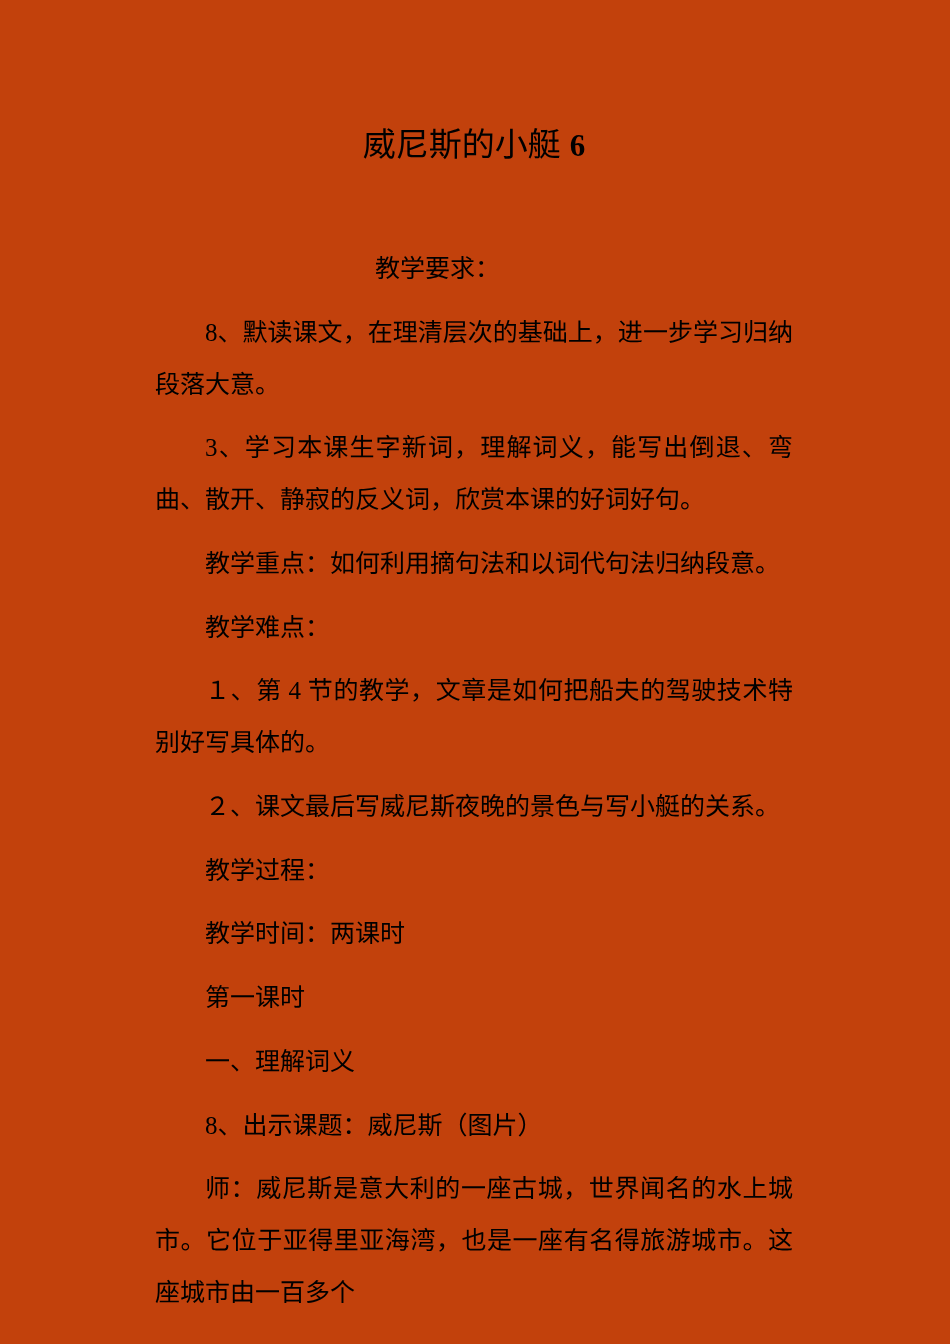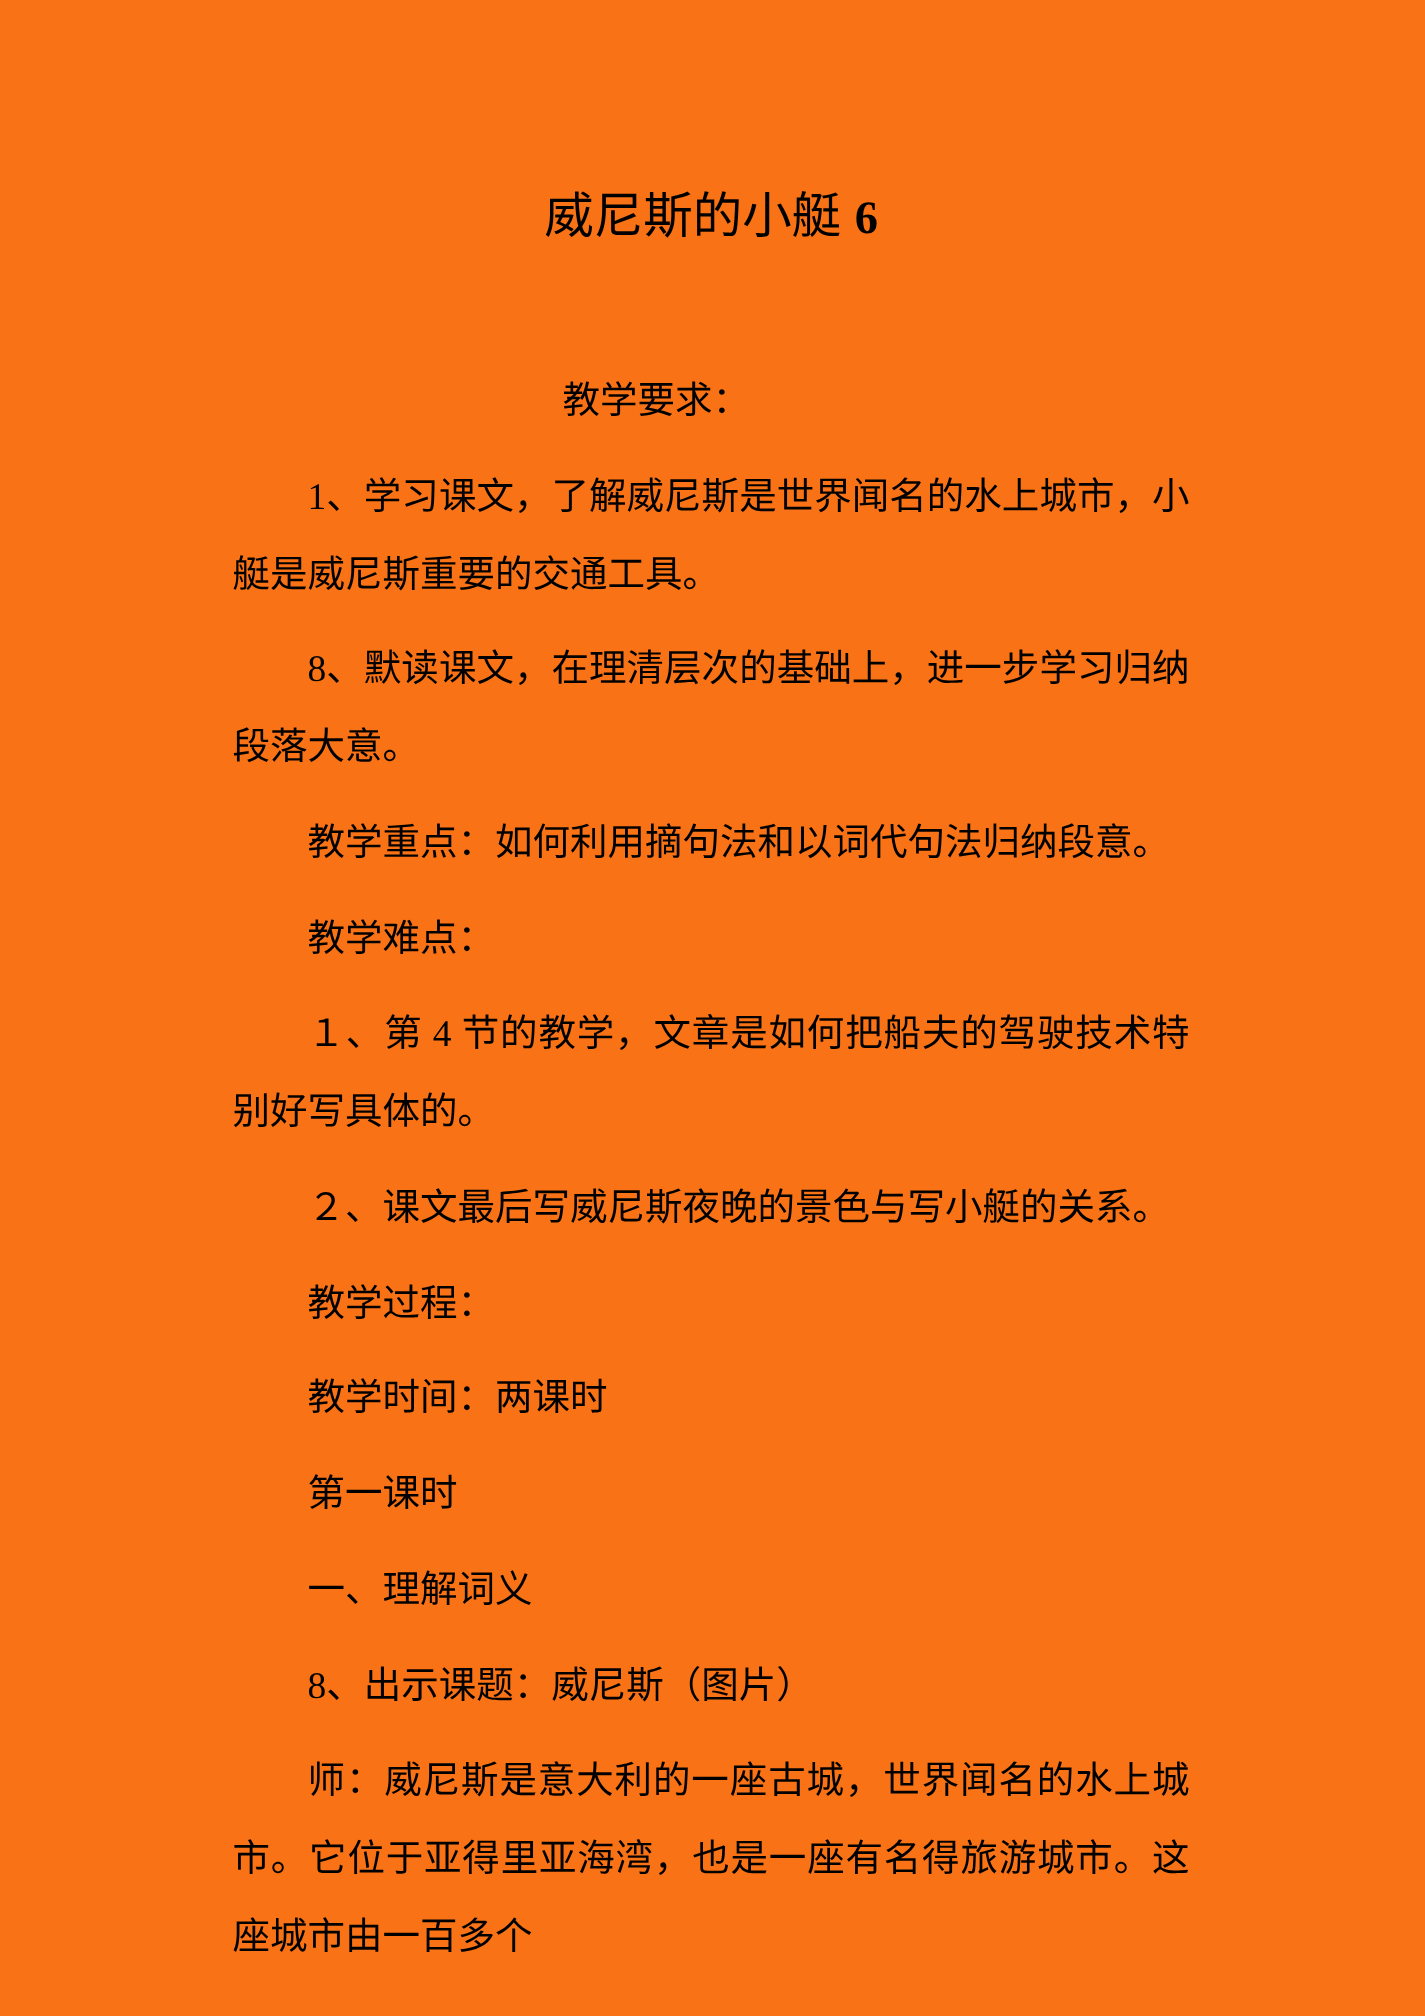--- a/index.html
+++ b/index.html
@@ -12,21 +12,21 @@
     width: 950px;
     height: 1344px;
     font-family: "Liberation Serif", "DejaVu Serif", serif;
     color: #000000;
     overflow: hidden;
   }
   .page {
     width: 950px;
     height: 1344px;
     padding: 123px 145px 40px 143px;
-    background: #f97316;
+    background: #c2410c;
   }
   .doc-title {
     margin: 0 0 75px 0;
     font-size: 33px;
     line-height: 44px;
     font-weight: normal;
     text-align: center;
     white-space: nowrap;
   }
   .doc-title .title-num {
@@ -45,24 +45,24 @@
 </style>
 </head>
 <body>
 
 <div class="page">
 
   <h1 class="doc-title"><span>威尼斯的小艇</span><span class="title-num">6</span></h1>
 
   <p class="para req-label">教学要求：</p>
 
-  <p class="para indent">1、学习课文，了解威尼斯是世界闻名的水上城市，小艇是威尼斯重要的交通工具。</p>
 
   <p class="para indent">8、默读课文，在理清层次的基础上，进一步学习归纳段落大意。</p>
 
+  <p class="para indent">3、学习本课生字新词，理解词义，能写出倒退、弯曲、散开、静寂的反义词，欣赏本课的好词好句。</p>
 
   <p class="para indent">教学重点：如何利用摘句法和以词代句法归纳段意。</p>
 
   <p class="para indent">教学难点：</p>
 
   <p class="para indent">１、第 4 节的教学，文章是如何把船夫的驾驶技术特别好写具体的。</p>
 
   <p class="para indent">２、课文最后写威尼斯夜晚的景色与写小艇的关系。</p>
 
   <p class="para indent">教学过程：</p>

